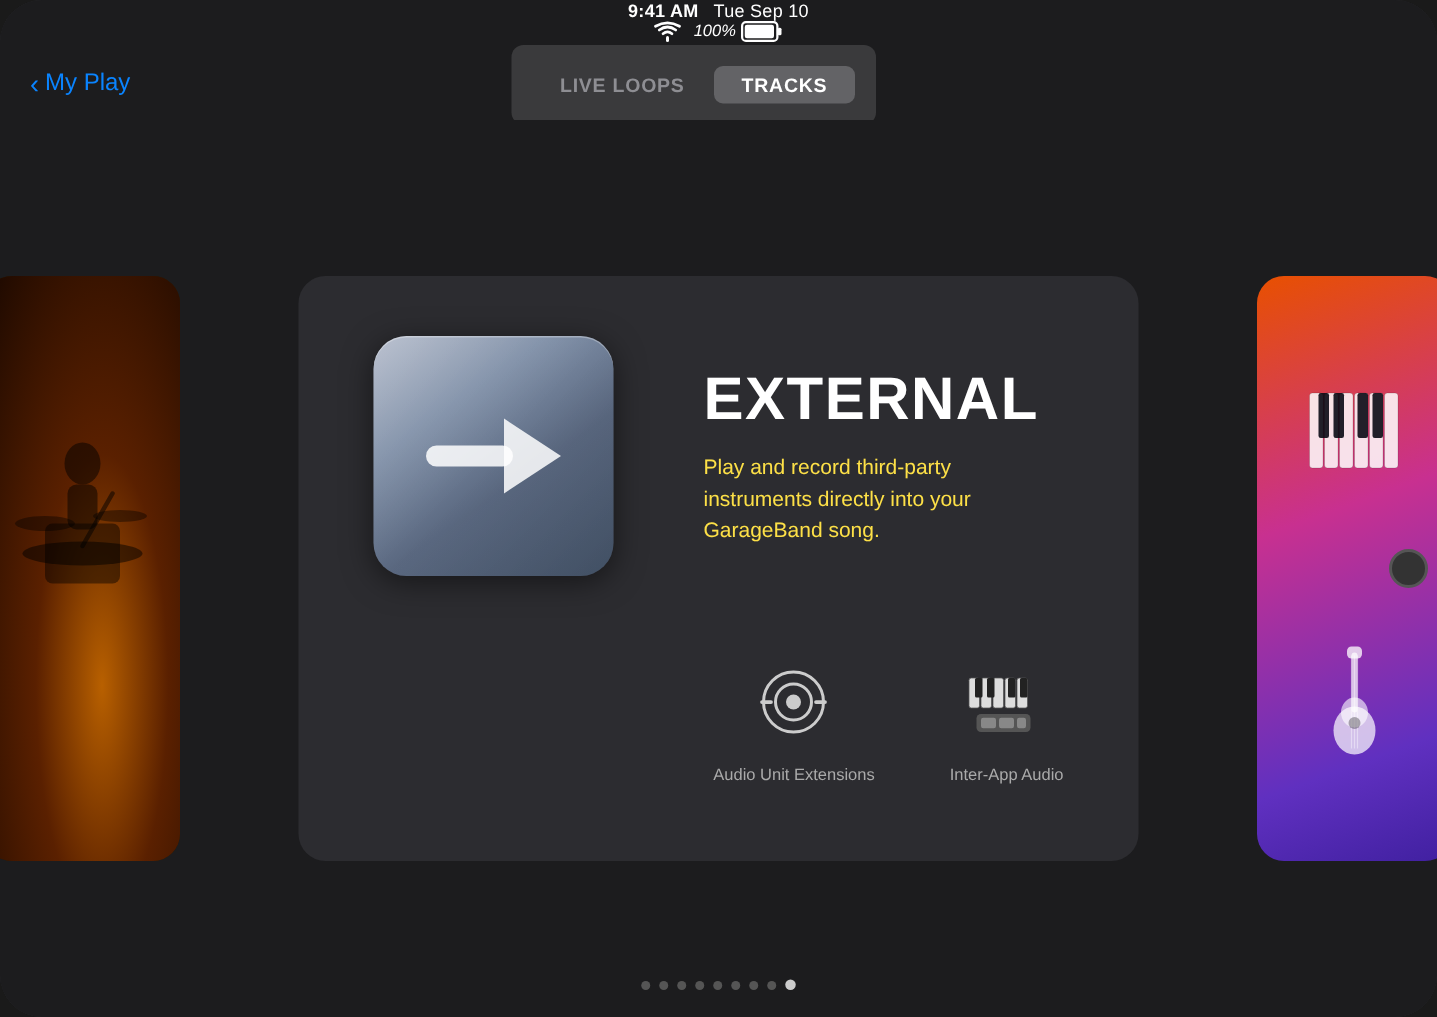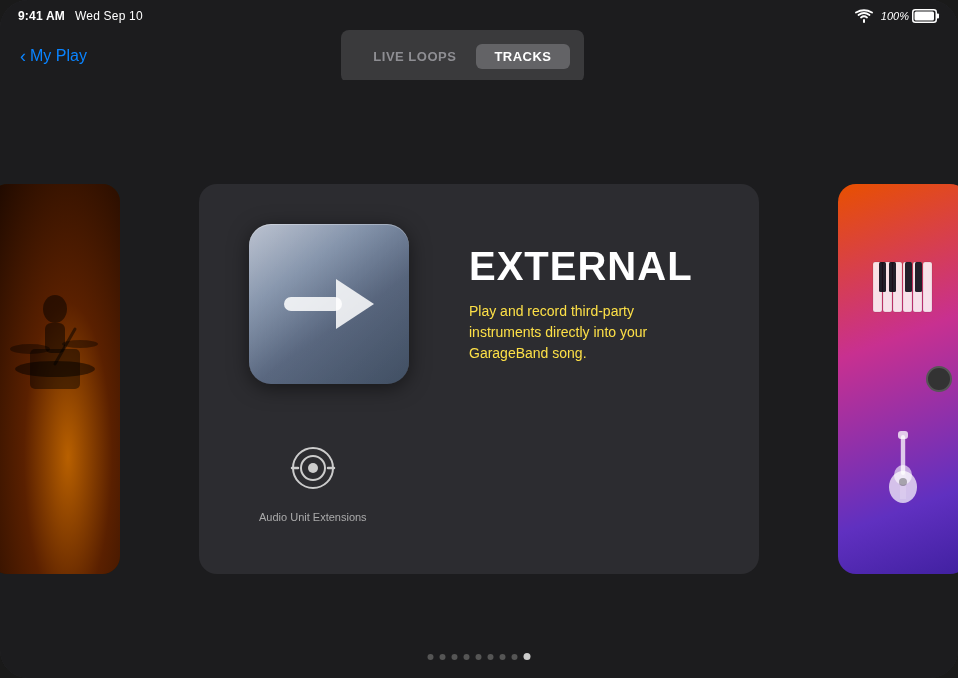--- a/index.html
+++ b/index.html
@@ -24,23 +24,23 @@
       display: flex;
       flex-direction: column;
     }
 
     
     .status-bar {
       height: 32px;
       background: #1c1c1e;
       display: flex;
       align-items: center;
-      justify-content: space-between;
       padding: 0 18px;
       flex-shrink: 0;
+      flex-direction: column;
     }
 
     .status-time {
       font-size: 12px;
       font-weight: 600;
       color: #ffffff;
       letter-spacing: 0.2px;
     }
 
     .status-icons {
@@ -173,21 +173,21 @@
 
     
     .main-card {
       width: 560px;
       height: 390px;
       background: #2c2c30;
       border-radius: 18px;
       position: relative;
       display: flex;
       flex-direction: column;
-      align-items: flex-start;
+      align-items: flex-end;
       justify-content: space-between;
       padding: 40px 50px 50px 50px;
       z-index: 10;
     }
 
     .card-top {
       display: flex;
       align-items: center;
       gap: 60px;
       width: 100%;
@@ -326,21 +326,21 @@
     }
   </style>
 </head>
 <body>
 
 <div class="ipad-frame">
 
   <div class="status-bar">
     <div style="display:flex; gap:10px; align-items:center;">
       <span class="status-time">9:41 AM</span>
-      <span class="status-time" style="font-weight:400; font-size:12px;">Wed Sep 10</span>
+      <span class="status-time" style="font-weight:400; font-size:12px;">Tue Sep 10</span>
     </div>
     <div class="status-icons">
 
       <svg width="18" height="14" viewBox="0 0 18 14">
         <path d="M9 11 L9 13" stroke="white" stroke-width="2" stroke-linecap="round"></path>
         <path d="M6 8.5 Q9 6 12 8.5" stroke="white" stroke-width="1.8" fill="none" stroke-linecap="round"></path>
         <path d="M3.5 6 Q9 2 14.5 6" stroke="white" stroke-width="1.8" fill="none" stroke-linecap="round"></path>
         <path d="M1 3.5 Q9 -1 17 3.5" stroke="white" stroke-width="1.8" fill="none" stroke-linecap="round"></path>
       </svg>
 
@@ -421,20 +421,42 @@
               <circle cx="28" cy="24" r="12" fill="none" stroke="#cccccc" stroke-width="2"></circle>
               <circle cx="28" cy="24" r="20" fill="none" stroke="#cccccc" stroke-width="2"></circle>
 
               <line x1="7" y1="24" x2="13" y2="24" stroke="#cccccc" stroke-width="2.5" stroke-linecap="round"></line>
               <line x1="43" y1="24" x2="49" y2="24" stroke="#cccccc" stroke-width="2.5" stroke-linecap="round"></line>
             </svg>
           </div>
           <span class="bottom-label">Audio Unit Extensions</span>
         </div>
 
+        <div class="bottom-item">
+          <div class="bottom-icon">
+            <svg width="60" height="48" viewBox="0 0 60 48">
+
+              <rect x="5" y="8" width="7" height="20" rx="1.5" fill="#dddddd" stroke="#555" stroke-width="0.5"></rect>
+              <rect x="13" y="8" width="7" height="20" rx="1.5" fill="#dddddd" stroke="#555" stroke-width="0.5"></rect>
+              <rect x="21" y="8" width="7" height="20" rx="1.5" fill="#dddddd" stroke="#555" stroke-width="0.5"></rect>
+              <rect x="29" y="8" width="7" height="20" rx="1.5" fill="#dddddd" stroke="#555" stroke-width="0.5"></rect>
+              <rect x="37" y="8" width="7" height="20" rx="1.5" fill="#dddddd" stroke="#555" stroke-width="0.5"></rect>
+              <rect x="9" y="8" width="5" height="13" rx="1" fill="#222222"></rect>
+              <rect x="17" y="8" width="5" height="13" rx="1" fill="#222222"></rect>
+              <rect x="31" y="8" width="5" height="13" rx="1" fill="#222222"></rect>
+              <rect x="39" y="8" width="5" height="13" rx="1" fill="#222222"></rect>
+
+              <rect x="10" y="32" width="36" height="12" rx="3" fill="#555555"></rect>
+              <rect x="13" y="34.5" width="10" height="7" rx="1.5" fill="#888888"></rect>
+              <rect x="25" y="34.5" width="10" height="7" rx="1.5" fill="#888888"></rect>
+              <rect x="37" y="34.5" width="6" height="7" rx="1.5" fill="#888888"></rect>
+            </svg>
+          </div>
+          <span class="bottom-label">Inter-App Audio</span>
+        </div>
       </div>
     </div>
 
     <div class="side-card-right">
       <div class="keyboard-guitar-bg">
 
         <svg width="70" height="80" viewBox="0 0 70 80">
           <rect x="5" y="10" width="9" height="50" rx="2" fill="rgba(255,255,255,0.85)" stroke="rgba(0,0,0,0.2)" stroke-width="0.5"></rect>
           <rect x="15" y="10" width="9" height="50" rx="2" fill="rgba(255,255,255,0.85)" stroke="rgba(0,0,0,0.2)" stroke-width="0.5"></rect>
           <rect x="25" y="10" width="9" height="50" rx="2" fill="rgba(255,255,255,0.85)" stroke="rgba(0,0,0,0.2)" stroke-width="0.5"></rect>

